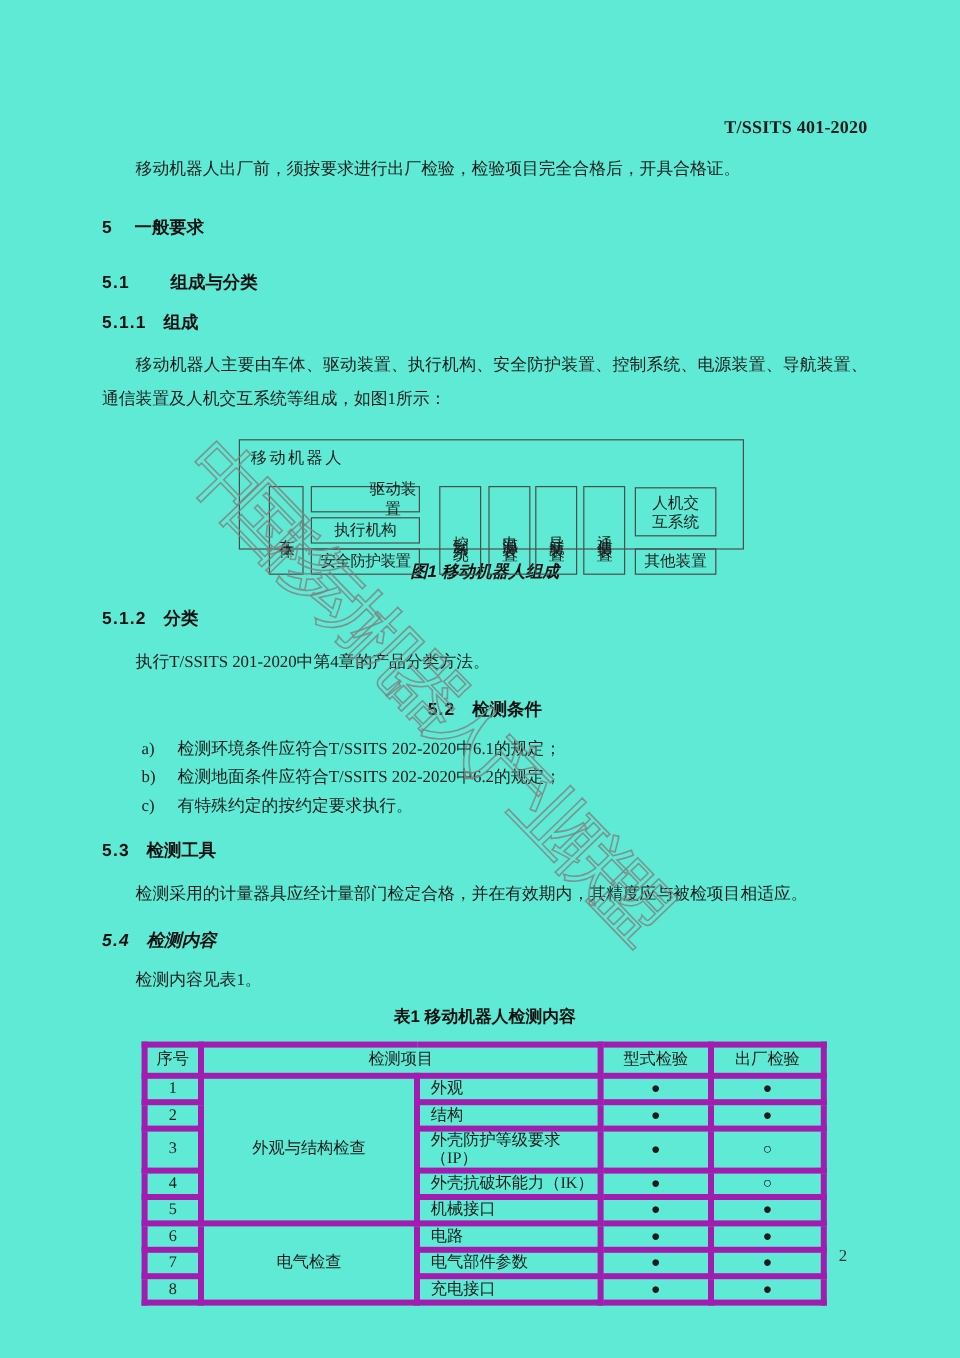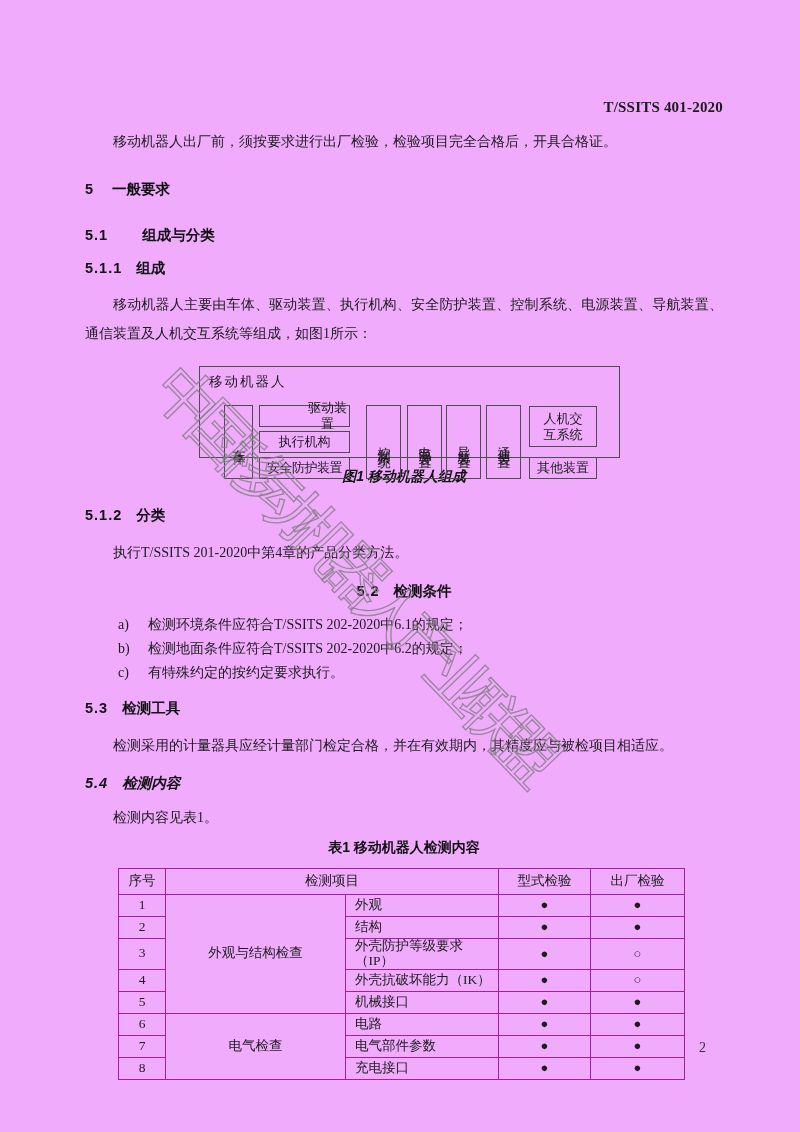--- a/index.html
+++ b/index.html
@@ -1,21 +1,21 @@
 <!DOCTYPE html>
 <html><head>
 <meta charset="utf-8">
 <style>
   * { box-sizing: border-box; }
   html,body { margin:0; padding:0; background:#e8e8e8; }
   .page {
     position: relative;
     width: 800px; height: 1132px;
     margin: 0 auto;
-    background: #f0abfc;
+    background: #5eead4;
     overflow: hidden;
     font-family: "Liberation Serif", serif;
     color: #1c1c1c;
   }
   
   .doc-code {
     position: absolute; top: 99px; right: 77px;
     font-size: 15px; font-weight: bold;
     font-family: "Liberation Serif", serif;
     letter-spacing: .2px;
@@ -95,21 +95,21 @@
   
   table.inspection {
     border-collapse: collapse;
     margin-left: 33px;
     width: 566px;
     table-layout: fixed;
     font-size: 13.5px;
     font-family: "Liberation Serif", serif;
   }
   table.inspection th, table.inspection td {
-    border: 1px solid #a21caf;
+    border: 5px solid #a21caf;
     text-align: center;
     padding: 0 2px;
     height: 22px;
     font-weight: normal;
     line-height: 1.1;
   }
   table.inspection tr.thead th { height: 26px; }
   table.inspection td.item-cell { text-align: left; padding-left: 9px; }
   table.inspection { border: 1.5px solid #111; }
   .dot { font-size: 13px; }

